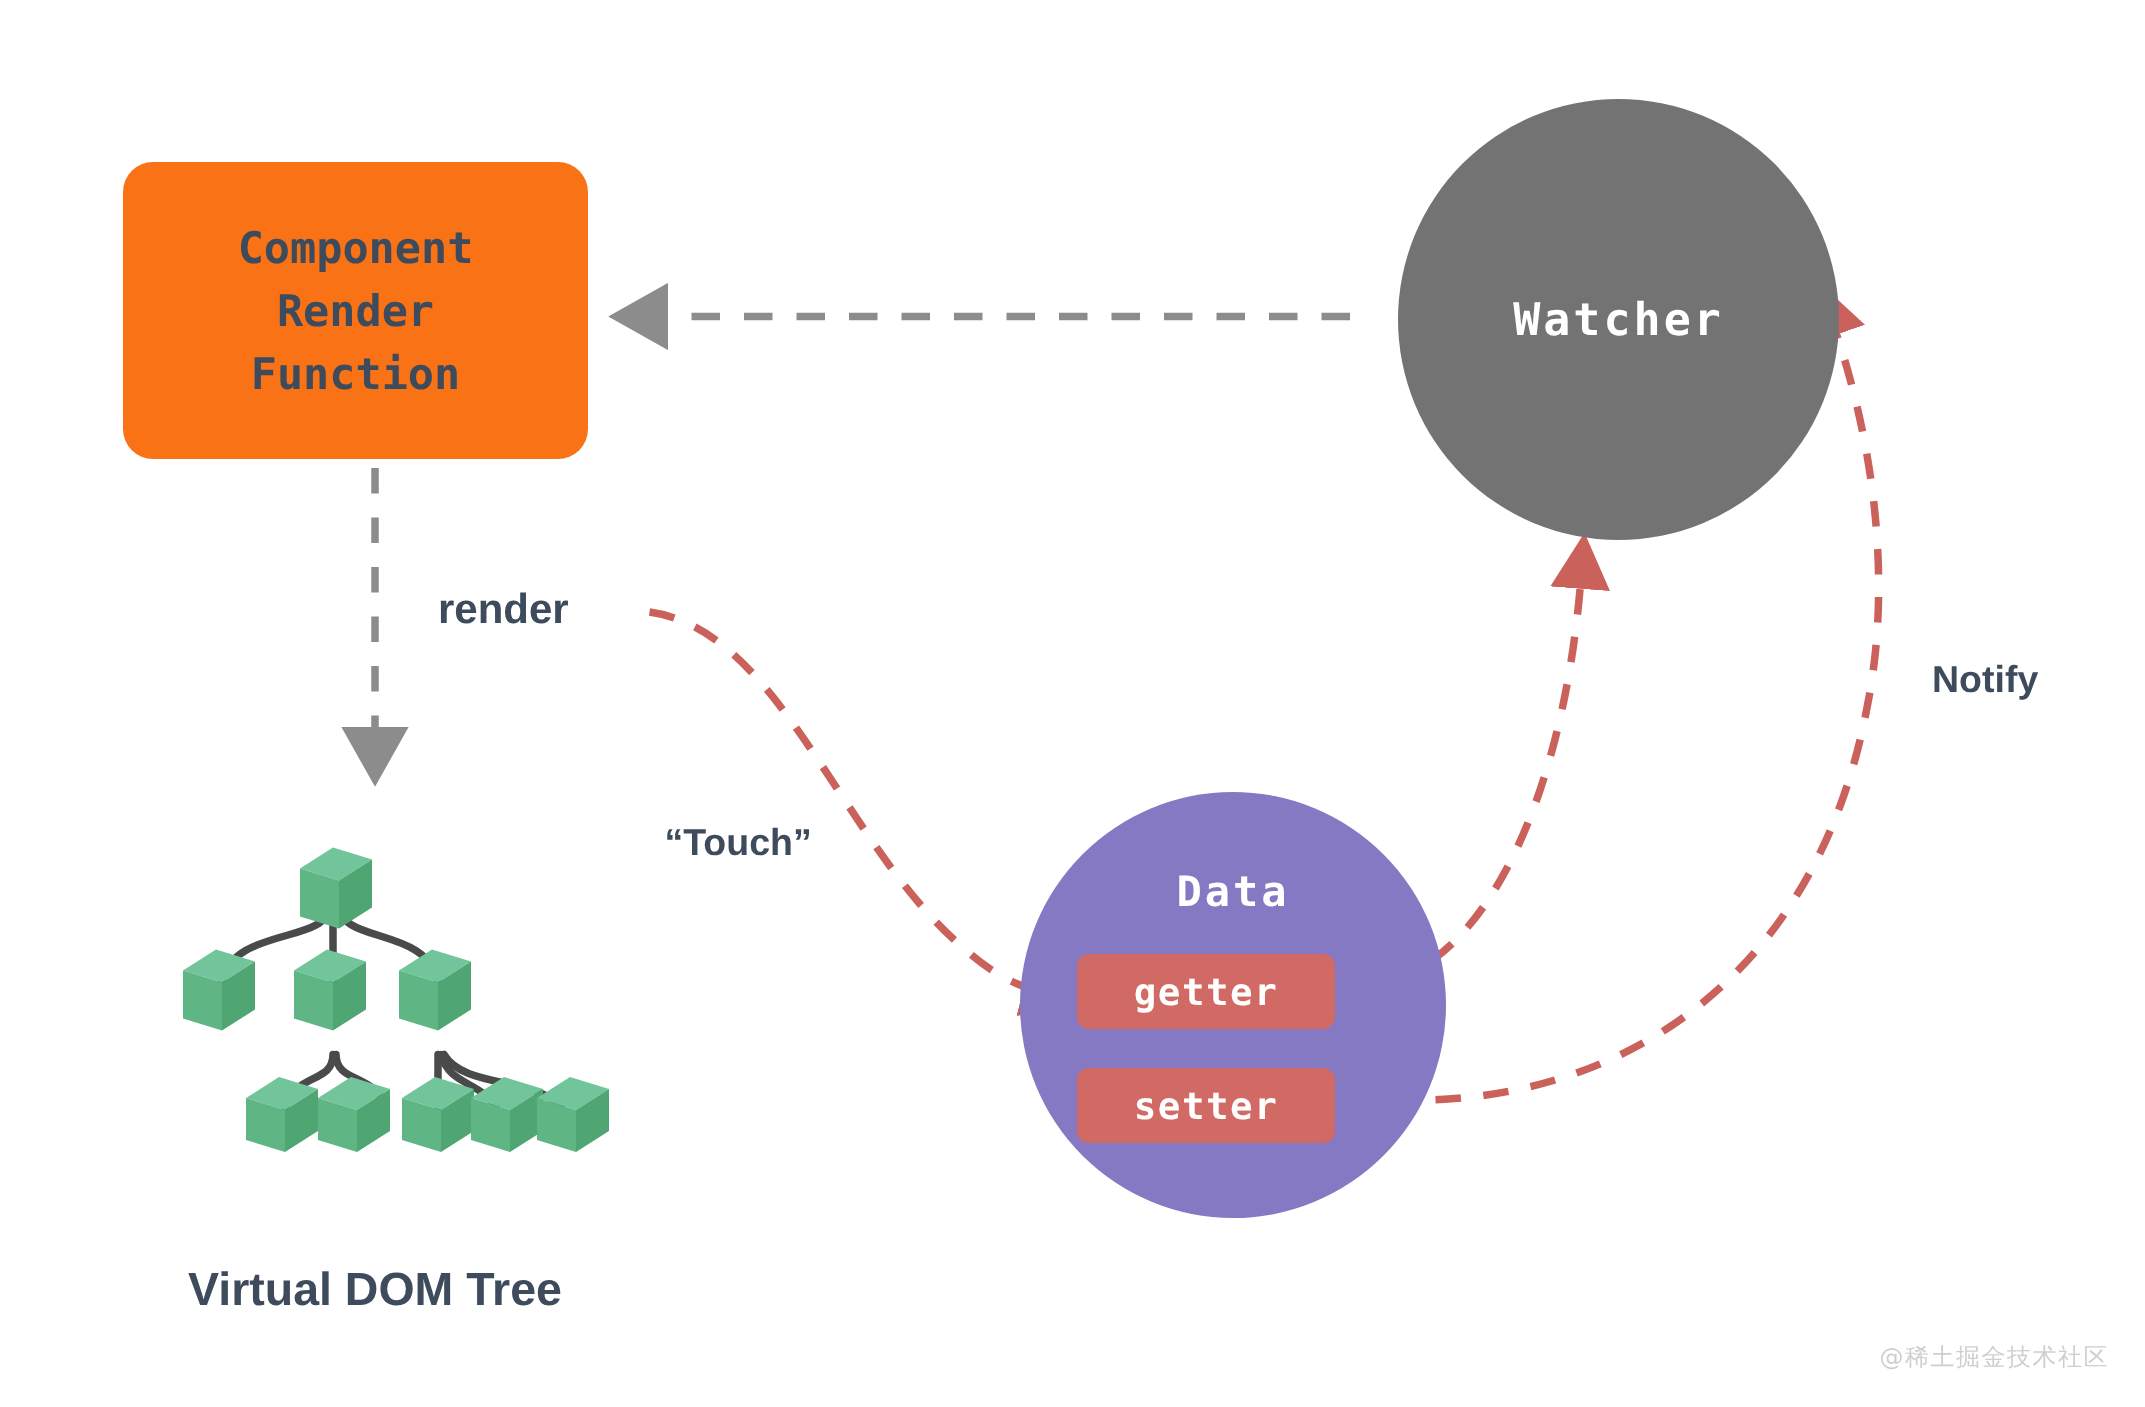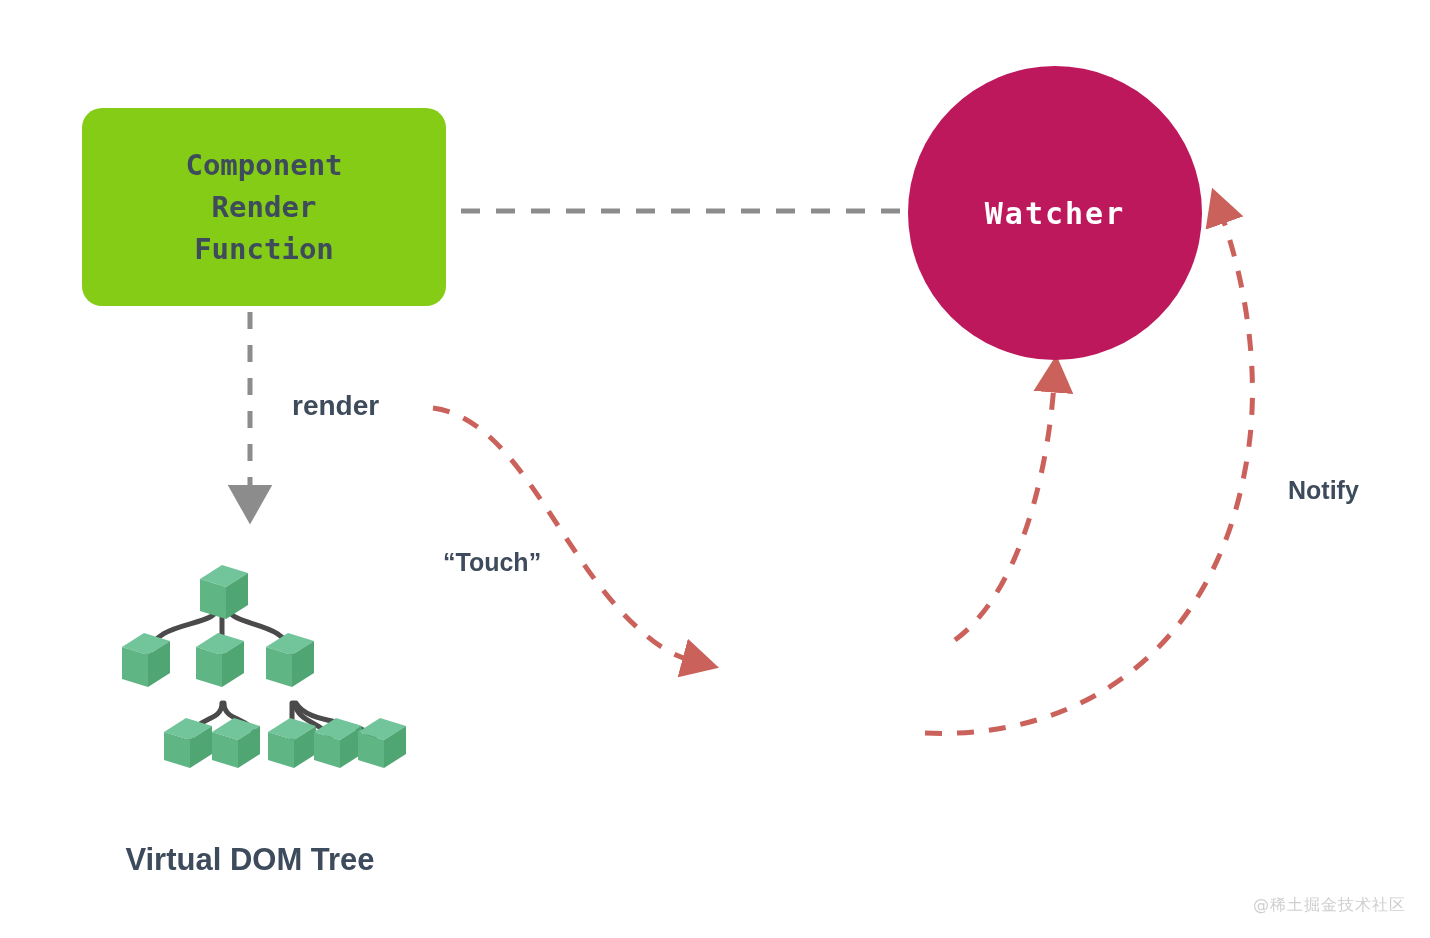--- a/index.html
+++ b/index.html
@@ -24,48 +24,48 @@
     width: 1430px;
     height: 938px;
     pointer-events: none;
   }
 
   
   .comp-box {
     position: absolute;
     left: 82px;
     top: 108px;
-    width: 364px;
+    width: 310px;
     height: 198px;
-    background: #84cc16;
+    background: #f97316;
     border-radius: 20px;
     display: flex;
     align-items: center;
     justify-content: center;
     z-index: 3;
   }
   .comp-box .label {
     font-family: "DejaVu Sans Mono", "Liberation Mono", monospace;
     font-weight: bold;
     font-size: 29px;
     line-height: 42px;
     color: #3D4B5C;
     text-align: center;
     white-space: pre-line;
   }
 
   
   .watcher-circle {
     position: absolute;
-    left: 908px;
+    left: 932px;
     top: 66px;
     width: 294px;
     height: 294px;
     border-radius: 50%;
-    background: #be185d;
+    background: #737373;
     display: flex;
     align-items: center;
     justify-content: center;
     z-index: 3;
   }
   .watcher-circle .label {
     font-family: "DejaVu Sans Mono", "Liberation Mono", monospace;
     font-weight: bold;
     font-size: 30px;
     letter-spacing: 2px;
@@ -166,21 +166,21 @@
   .lbl-collect {
     left: 790px;
     top: 430px;
     width: 262px;
     text-align: center;
     font-size: 25px;
     line-height: 37px;
   }
   .lbl-notify {
     left: 1288px;
-    top: 476px;
+    top: 439px;
     font-size: 25px;
   }
 
   
   .watermark {
     position: absolute;
     right: 24px;
     bottom: 22px;
     font-family: "DejaVu Sans", sans-serif;
     font-size: 16px;
@@ -219,20 +219,25 @@
   <div class="comp-box">
     <div class="label">Component
 Render
 Function</div>
   </div>
 
   <div class="watcher-circle">
     <div class="label">Watcher</div>
   </div>
 
+  <div class="data-circle">
+    <div class="data-title">Data</div>
+    <div class="accessor-box accessor-getter">getter</div>
+    <div class="accessor-box accessor-setter">setter</div>
+  </div>
 
   <svg class="vdom-tree" viewBox="0 0 310 215">
 
     <g fill="none" stroke="#4A4A4A" stroke-width="5" stroke-linecap="round">
       <path d="M 120,48 C 120,75 55,62 48,100"></path>
       <path d="M 122,48 L 122,100"></path>
       <path d="M 126,48 C 126,75 185,62 192,100"></path>
       <path d="M 122,148 C 122,168 95,160 90,185"></path>
       <path d="M 124,148 C 124,168 152,160 157,185"></path>
       <path d="M 192,148 L 192,185"></path>

